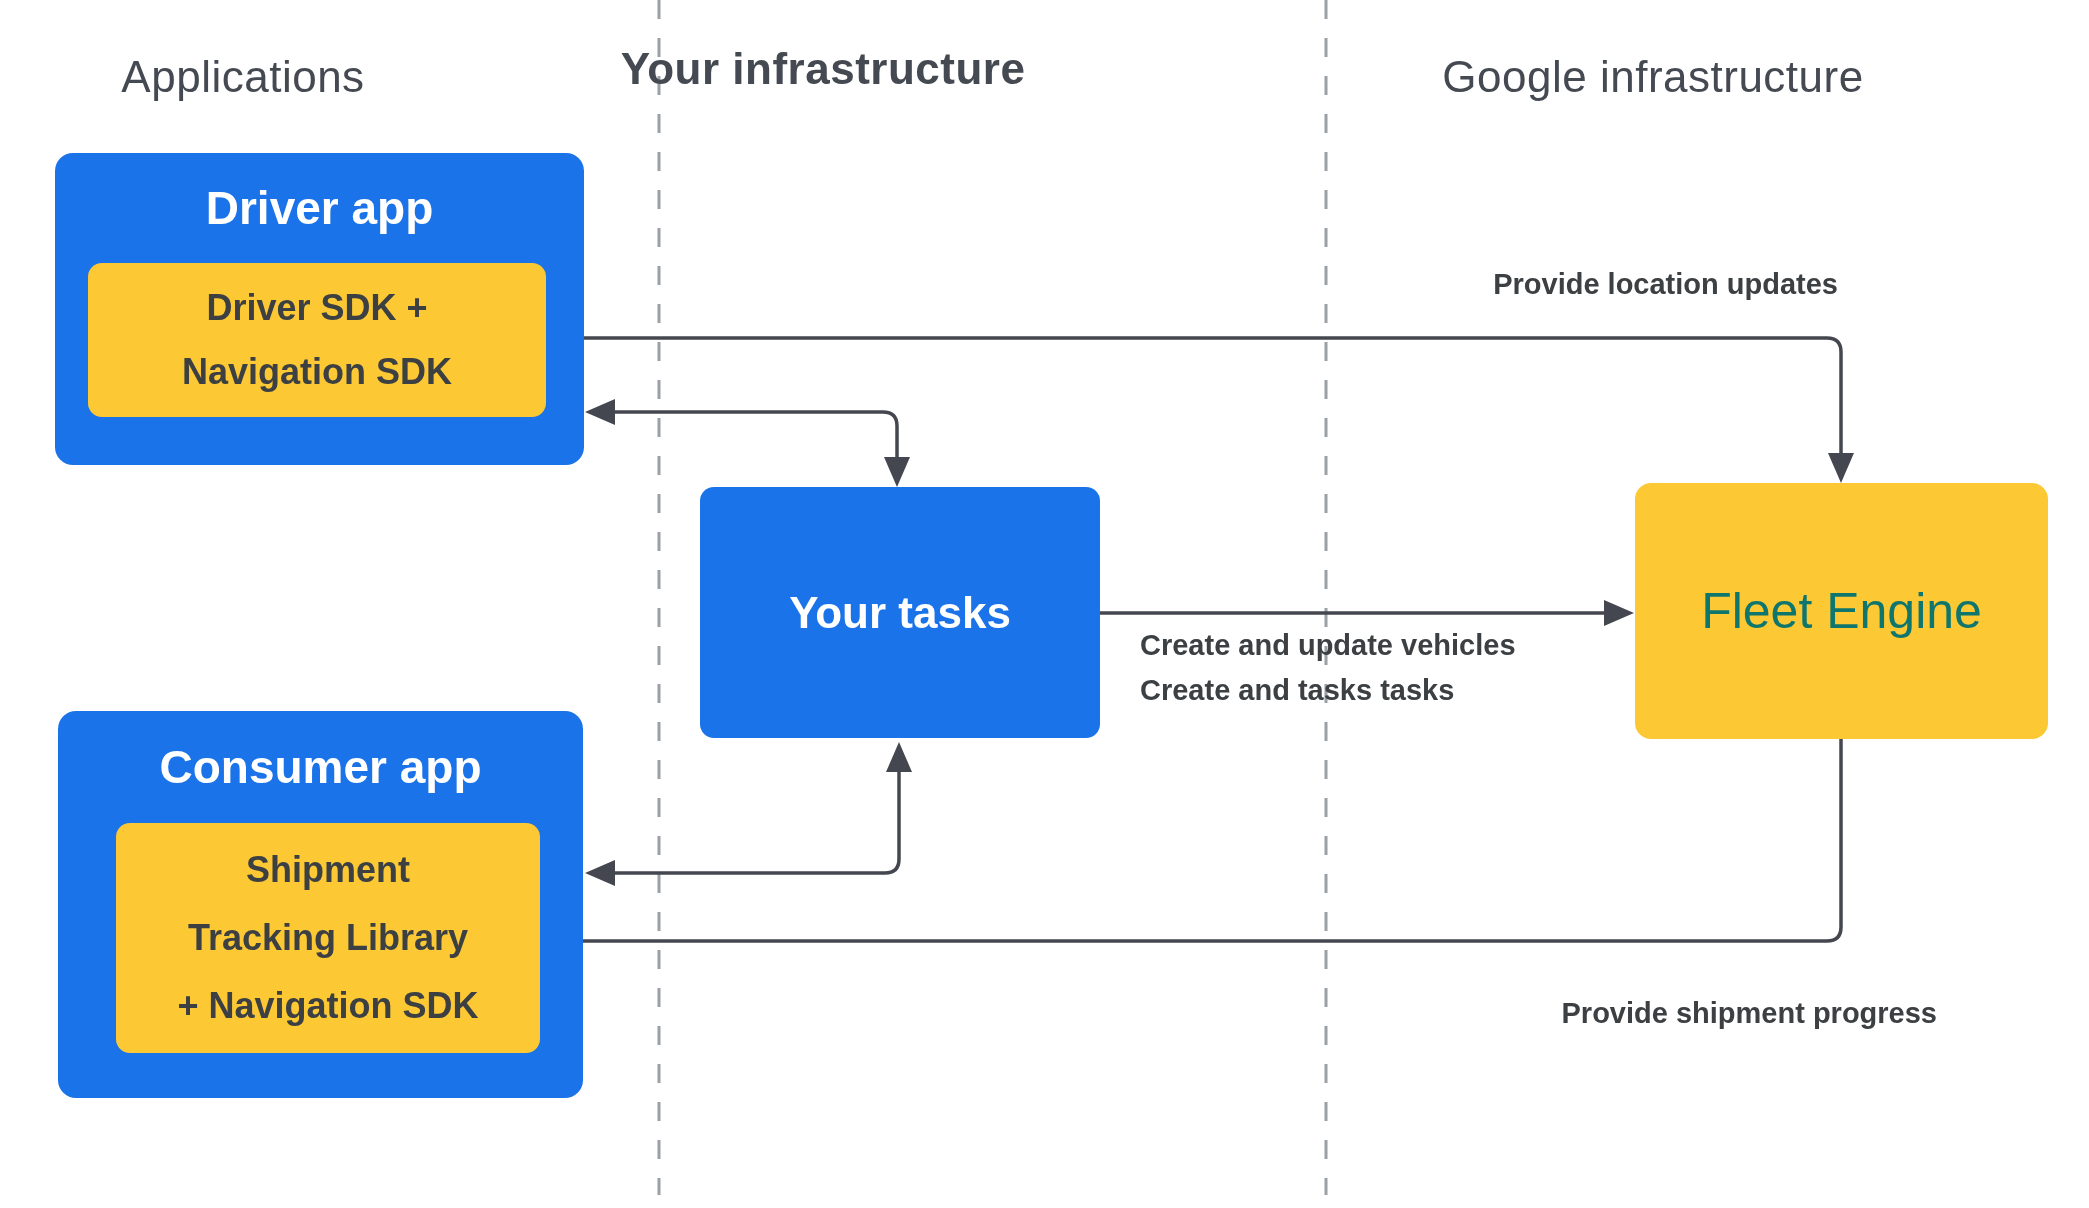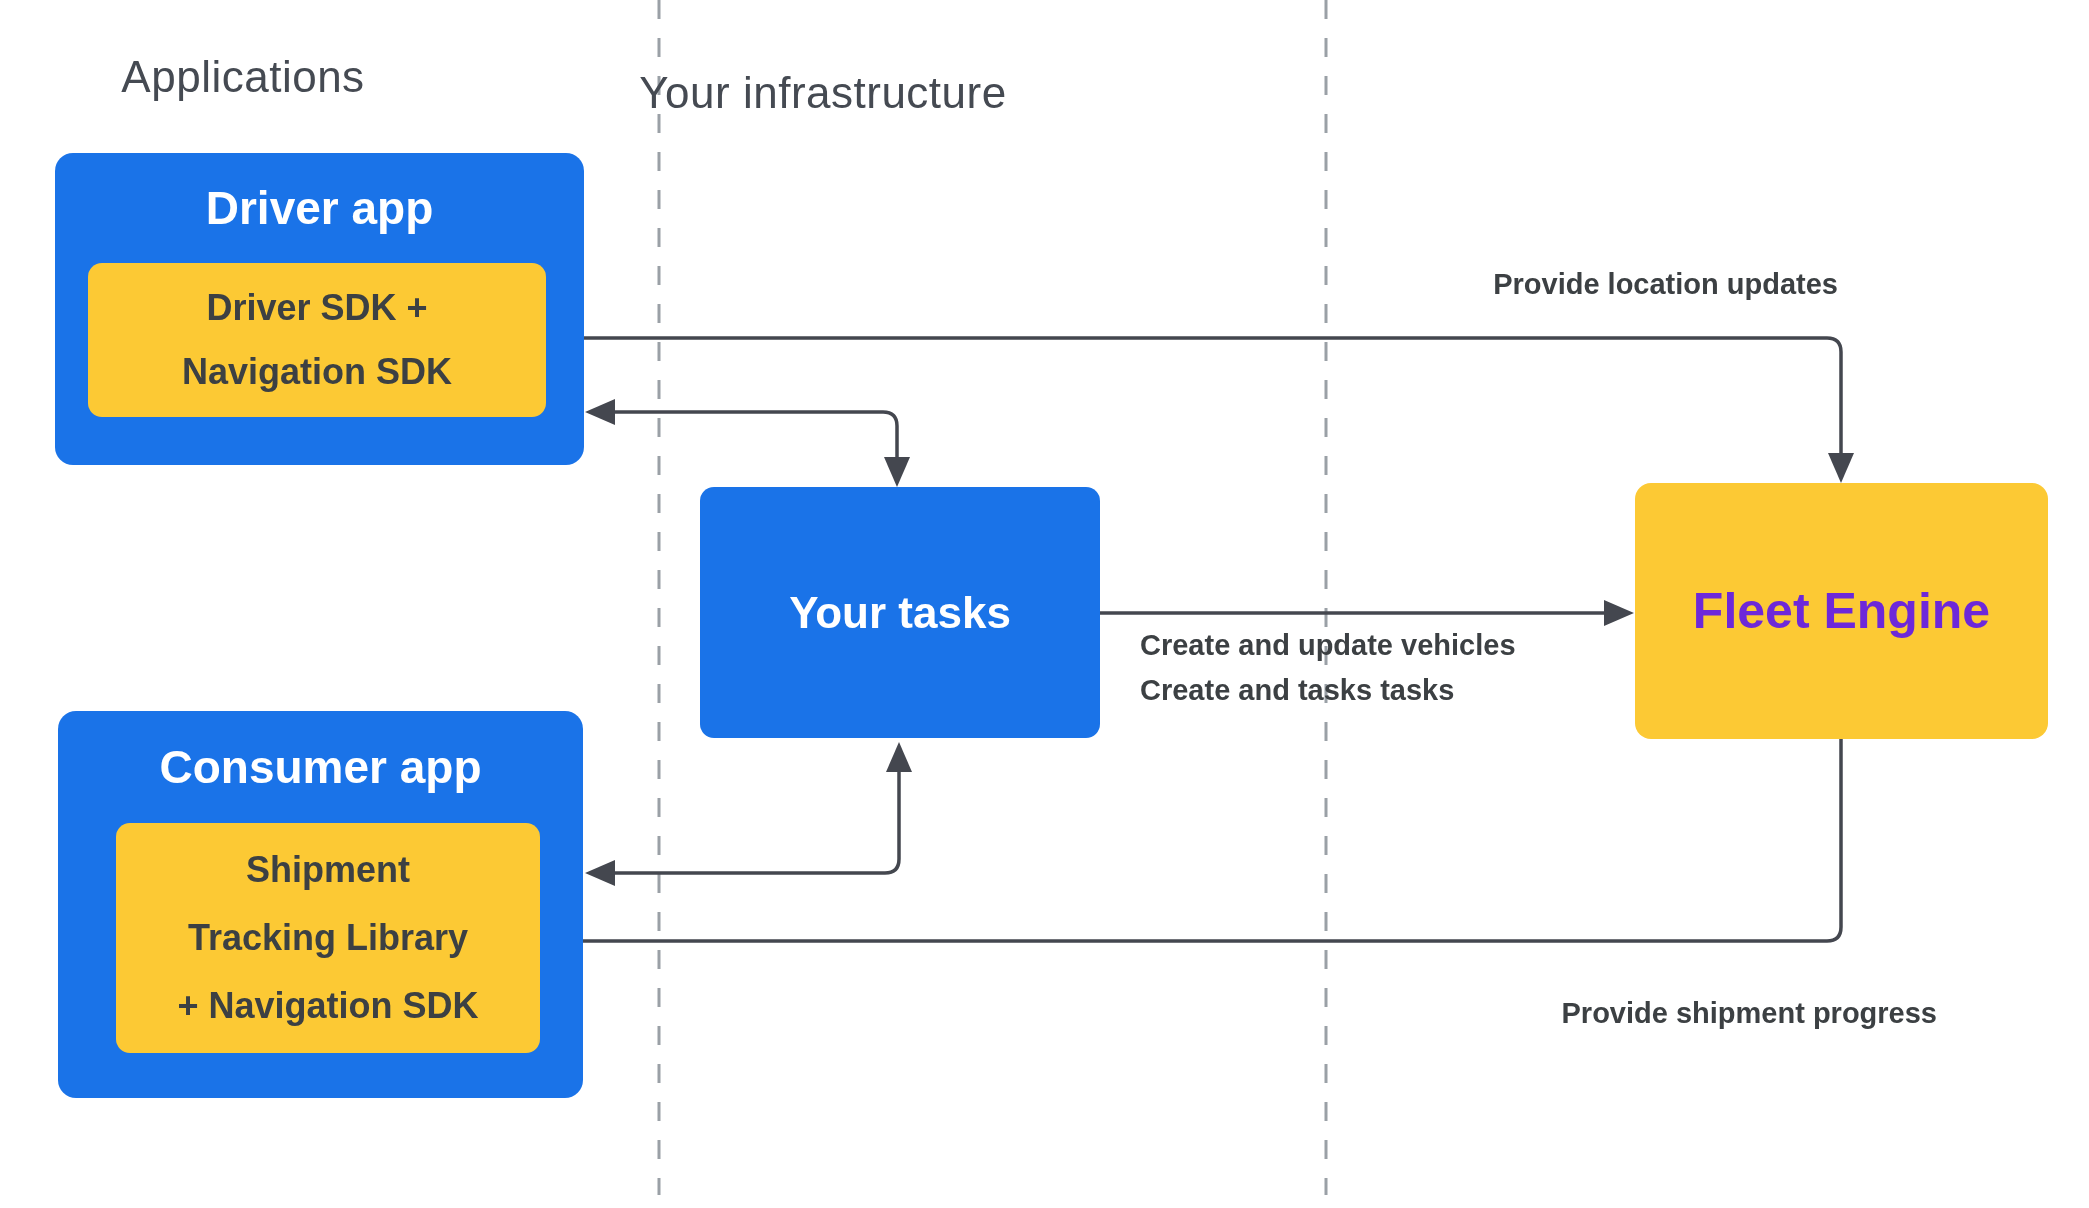--- a/index.html
+++ b/index.html
@@ -74,23 +74,23 @@
   }
   .engine-box {
     position: absolute;
     left: 1635px; top: 483px;
     width: 413px; height: 256px;
     background: #fcc934;
     border-radius: 16px;
     display: flex;
     align-items: center;
     justify-content: center;
-    color: #6d28d9;
+    color: #0f766e;
     font-size: 50px;
-    font-weight: 700;
+    font-weight: 400;
   }
   .arrow-label {
     position: absolute;
     color: #3c4043;
     font-size: 29px;
     font-weight: 700;
     white-space: nowrap;
   }
   .arrow-label.centered {
     width: 440px;
@@ -120,21 +120,22 @@
 
     <path d="M 615 873 H 885 Q 899 873 899 859 V 772" fill="none" stroke="#44474f" stroke-width="3.5"></path>
     <polygon points="585,873 615,860 615,886" fill="#44474f"></polygon>
     <polygon points="899,742 886,772 912,772" fill="#44474f"></polygon>
 
     <path d="M 1841 739 V 927 Q 1841 941 1827 941 H 570" fill="none" stroke="#44474f" stroke-width="3.5"></path>
     <polygon points="540,941 570,928 570,954" fill="#44474f"></polygon>
   </svg>
 
   <div class="col-header" style="left:23px; top:52px;">Applications</div>
-  <div class="col-header" style="left:603px; top:68px;">Your infrastructure</div>
+  <div class="col-header" style="left:603px; top:44px;font-weight:bold;">Your infrastructure</div>
+  <div class="col-header" style="left:1433px; top:52px;">Google infrastructure</div>
 
   <div class="app-box" style="left:58px; top:711px; width:525px; height:387px;">
     <div class="app-title" style="top:0; height:112px;">Consumer app</div>
     <div class="sdk-box" style="left:58px; top:112px; width:424px; height:230px;">
       <div class="sdk-line" style="line-height:68px;">Shipment</div>
       <div class="sdk-line" style="line-height:68px;">Tracking Library</div>
       <div class="sdk-line" style="line-height:68px;">+ Navigation SDK</div>
     </div>
   </div>
 

